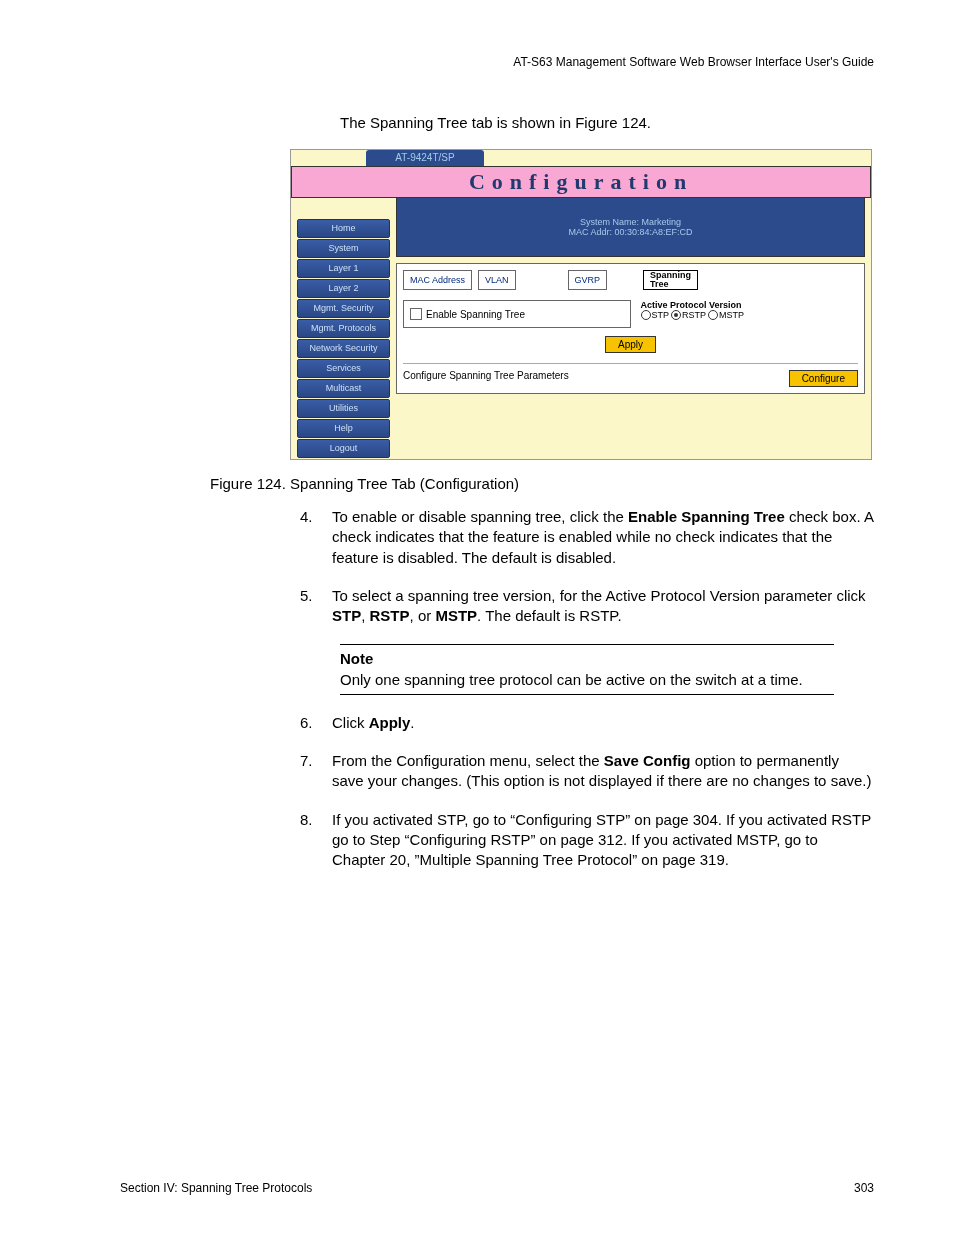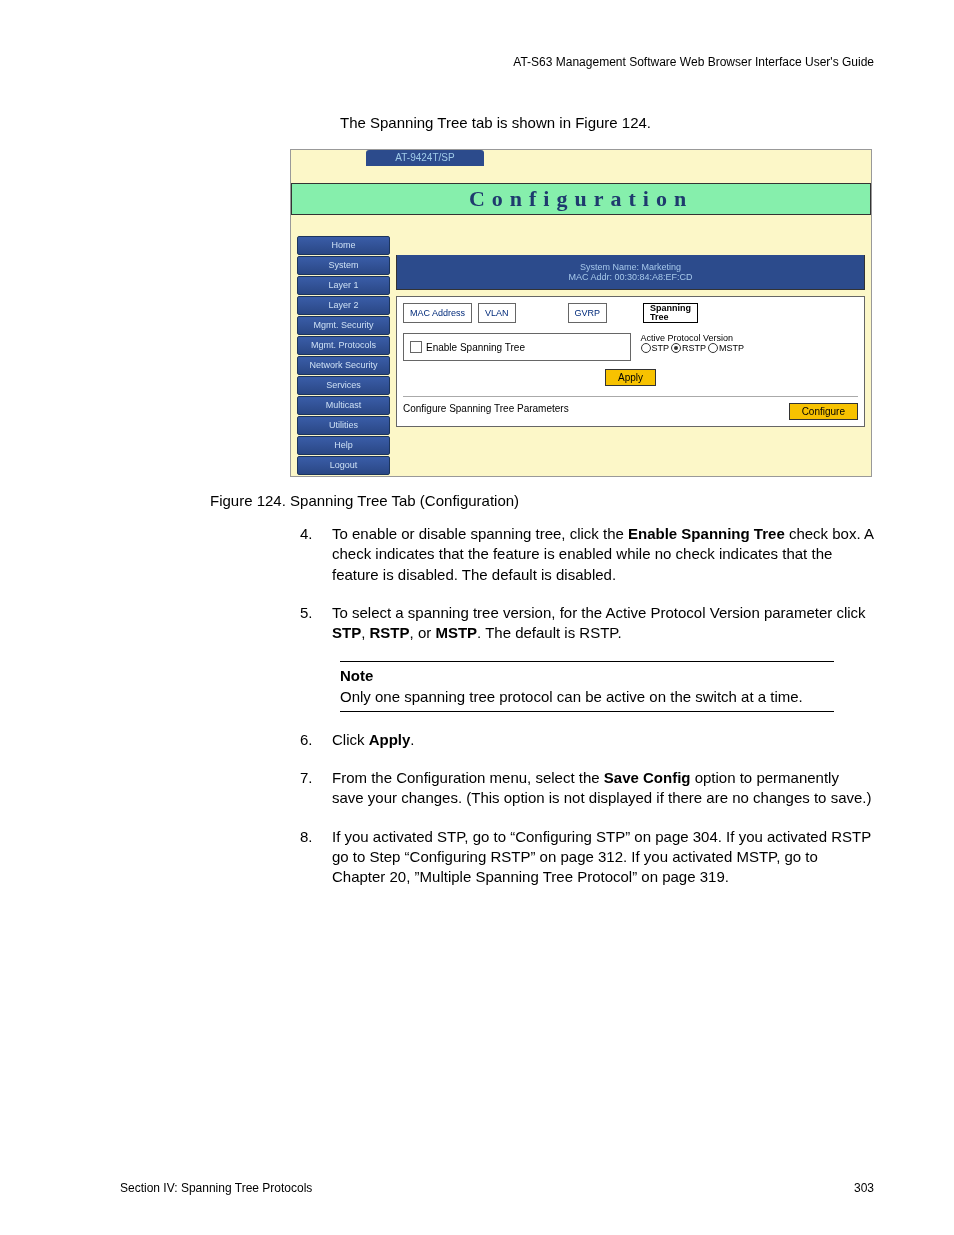--- a/index.html
+++ b/index.html
@@ -48,22 +48,22 @@
     width: 118px;
     height: 16px;
     background: #2C4B8C;
     color: #9FCBE8;
     text-align: center;
     line-height: 16px;
     font-size: 10px;
     border-radius: 3px 3px 0 0;
   }
   .title-bar {
-    margin-top: 33px;
-    background: #86efac;
+    margin-top: 16px;
+    background: #f9a8d4;
     border: 1px solid #333;
     text-align: center;
     font-size: 22px;
     letter-spacing: 7px;
     color: #1f3a6e;
     padding: 2px 0;
     font-family: "Times New Roman", serif;
     font-weight: bold;
   }
   .content-row {
@@ -88,25 +88,24 @@
   }
   .main-area {
     flex: 1;
     padding-right: 6px;
   }
   .sys-info {
     background: #2C4B8C;
     color: #a6c8ea;
     text-align: center;
     font-size: 9px;
-    padding: 7px 0;
+    padding: 19px 0;
     border: 1px solid #333;
     border-top: none;
     margin-bottom: 6px;
-    margin-top: 40px;
   }
   .inner-panel {
     background: #fff;
     border: 1px solid #666;
     padding: 6px;
     margin-bottom: 10px;
   }
   .tabs-row {
     display: flex;
     gap: 6px;
@@ -143,21 +142,21 @@
     display: flex;
     align-items: center;
     gap: 4px;
     height: 18px;
   }
   .protocol-box {
     border: none;
     flex: 1;
     padding: 0 4px;
   }
-  .protocol-box .title { font-weight: normal; font-size: 9px; }
+  .protocol-box .title { font-weight: bold; font-size: 9px; }
   .protocol-opts { display: flex; gap: 2px; align-items:center; font-size:9px; }
   .radio { display:inline-flex; align-items:center; gap:1px; }
   .radio-dot {
     width: 8px; height:8px; border-radius:50%; border:1px solid #333;
     display:inline-flex; align-items:center; justify-content:center;
   }
   .radio-dot.sel::after { content:""; width:4px; height:4px; background:#333; border-radius:50%; }
   .check { width:10px; height:10px; border:1px solid #666; display:inline-block; }
   .gold-btn {
     background: #F7C200;

